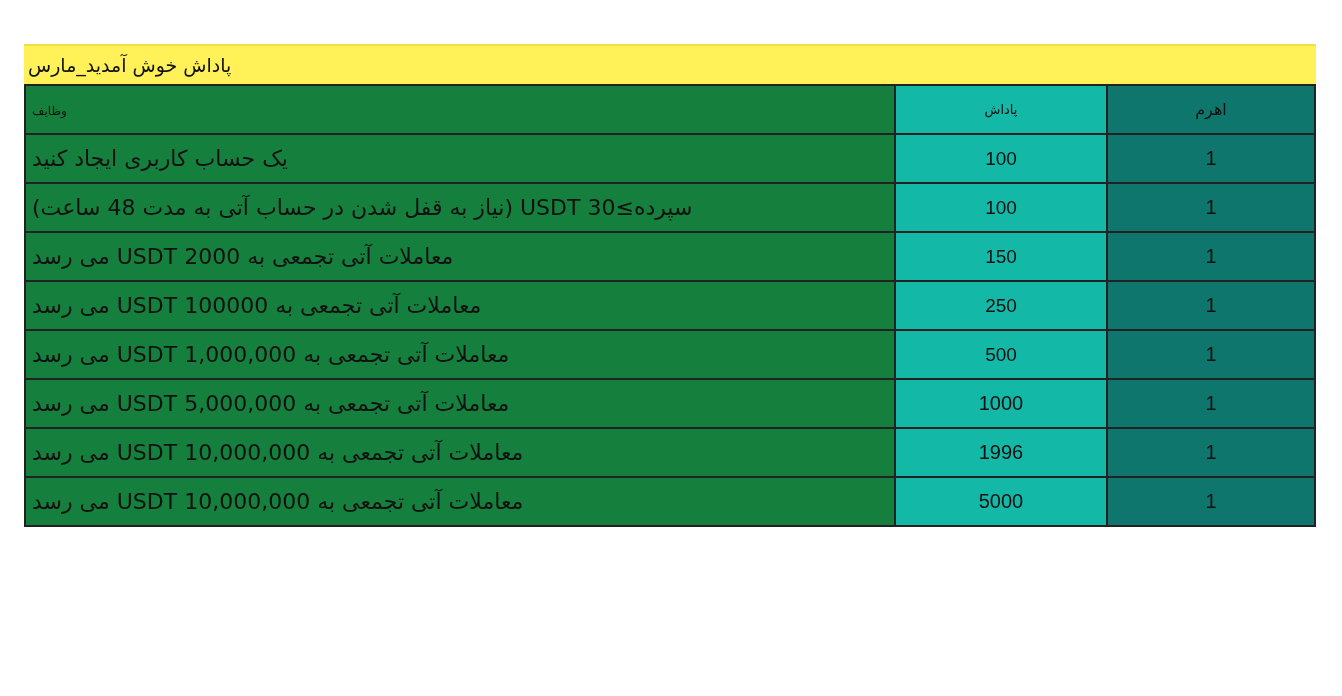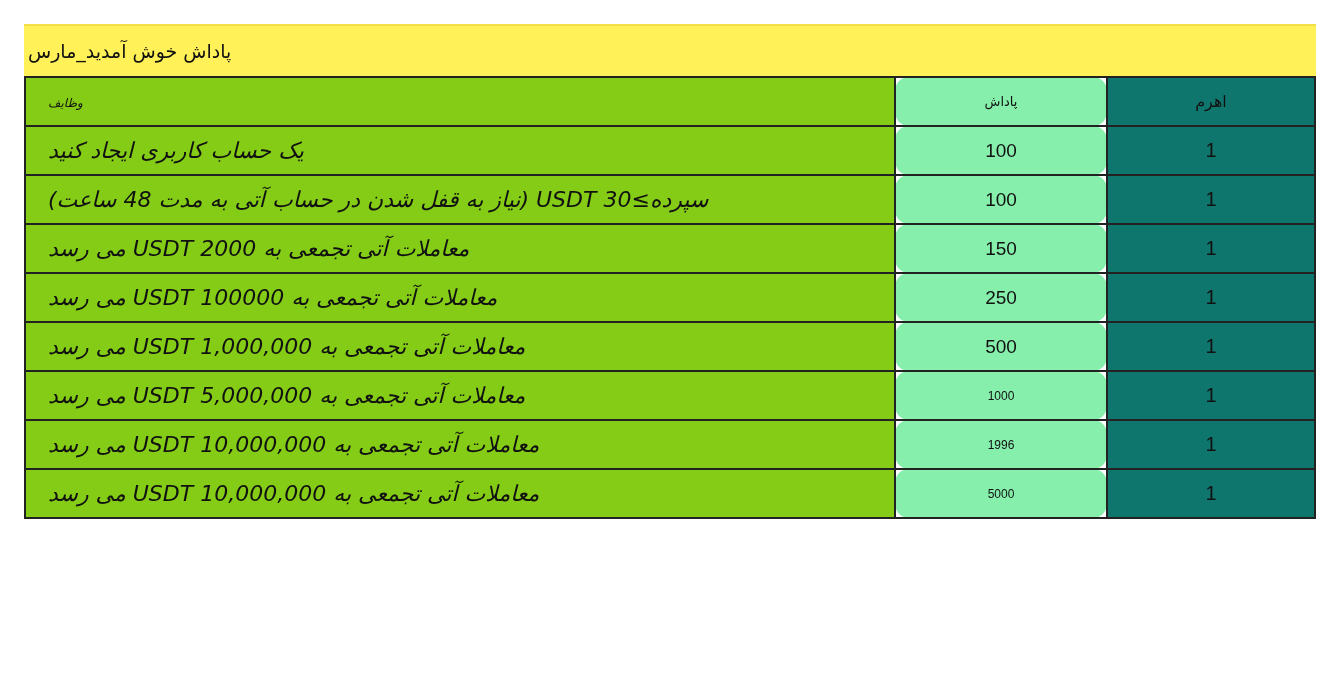--- a/index.html
+++ b/index.html
@@ -1,29 +1,29 @@
 <!DOCTYPE html>
 <html><head>
 <meta charset="utf-8">
 <style>
   html, body { margin:0; padding:0; background:#ffffff; }
   body { width:1342px; height:696px; position:relative; font-family:"DejaVu Sans", sans-serif; }
   .wrap { position:absolute; left:24px; top:24px; width:1292px; }
   .title-bar {
-    height:52px; background:#FFF157; border-top:2px solid #F2DF45;
+    height:40px; background:#FFF157; border-top:2px solid #F2DF45;
     display:flex; align-items:center; box-sizing:border-box; padding-left:4px;
-    direction:rtl; justify-content:flex-end;
+    direction:rtl; justify-content:flex-end;margin-top:20px;
   }
   .title-bar span { font-size:19px; color:#111; direction:rtl; }
   table { border-collapse:collapse; width:1292px; table-layout:fixed; }
   td { border:2.5px solid #222; height:49px; padding:0; box-sizing:border-box; }
-  td.task { background:#84cc16; width:870px; text-align:left; padding-left:22px;font-style:italic; }
+  td.task { background:#15803d; width:870px; text-align:left; padding-left:6px; }
   td.task span { direction:rtl; unicode-bidi:plaintext; font-size:22px; color:#111; display:inline-block; }
-  td.reward { background:#86efac; width:212px; text-align:center; font-size:19px; color:#111; font-family:"Liberation Sans", sans-serif;border-radius:14px; }
-  td.reward.small { font-size:12px; }
+  td.reward { background:#14b8a6; width:212px; text-align:center; font-size:19px; color:#111; font-family:"Liberation Sans", sans-serif; }
+  td.reward.small { font-size:20px; }
   td.lev { background:#0f766e; text-align:center; font-size:20px; color:#111; font-family:"Liberation Sans", sans-serif; }
   tr.head td.task span { font-size:12px; }
   tr.head td.reward { font-size:13px; font-family:"DejaVu Sans", sans-serif; }
   tr.head td.lev { font-size:16px; font-family:"DejaVu Sans", sans-serif; }
 </style>
 </head>
 <body>
 
 <div class="wrap">
   <div class="title-bar">

